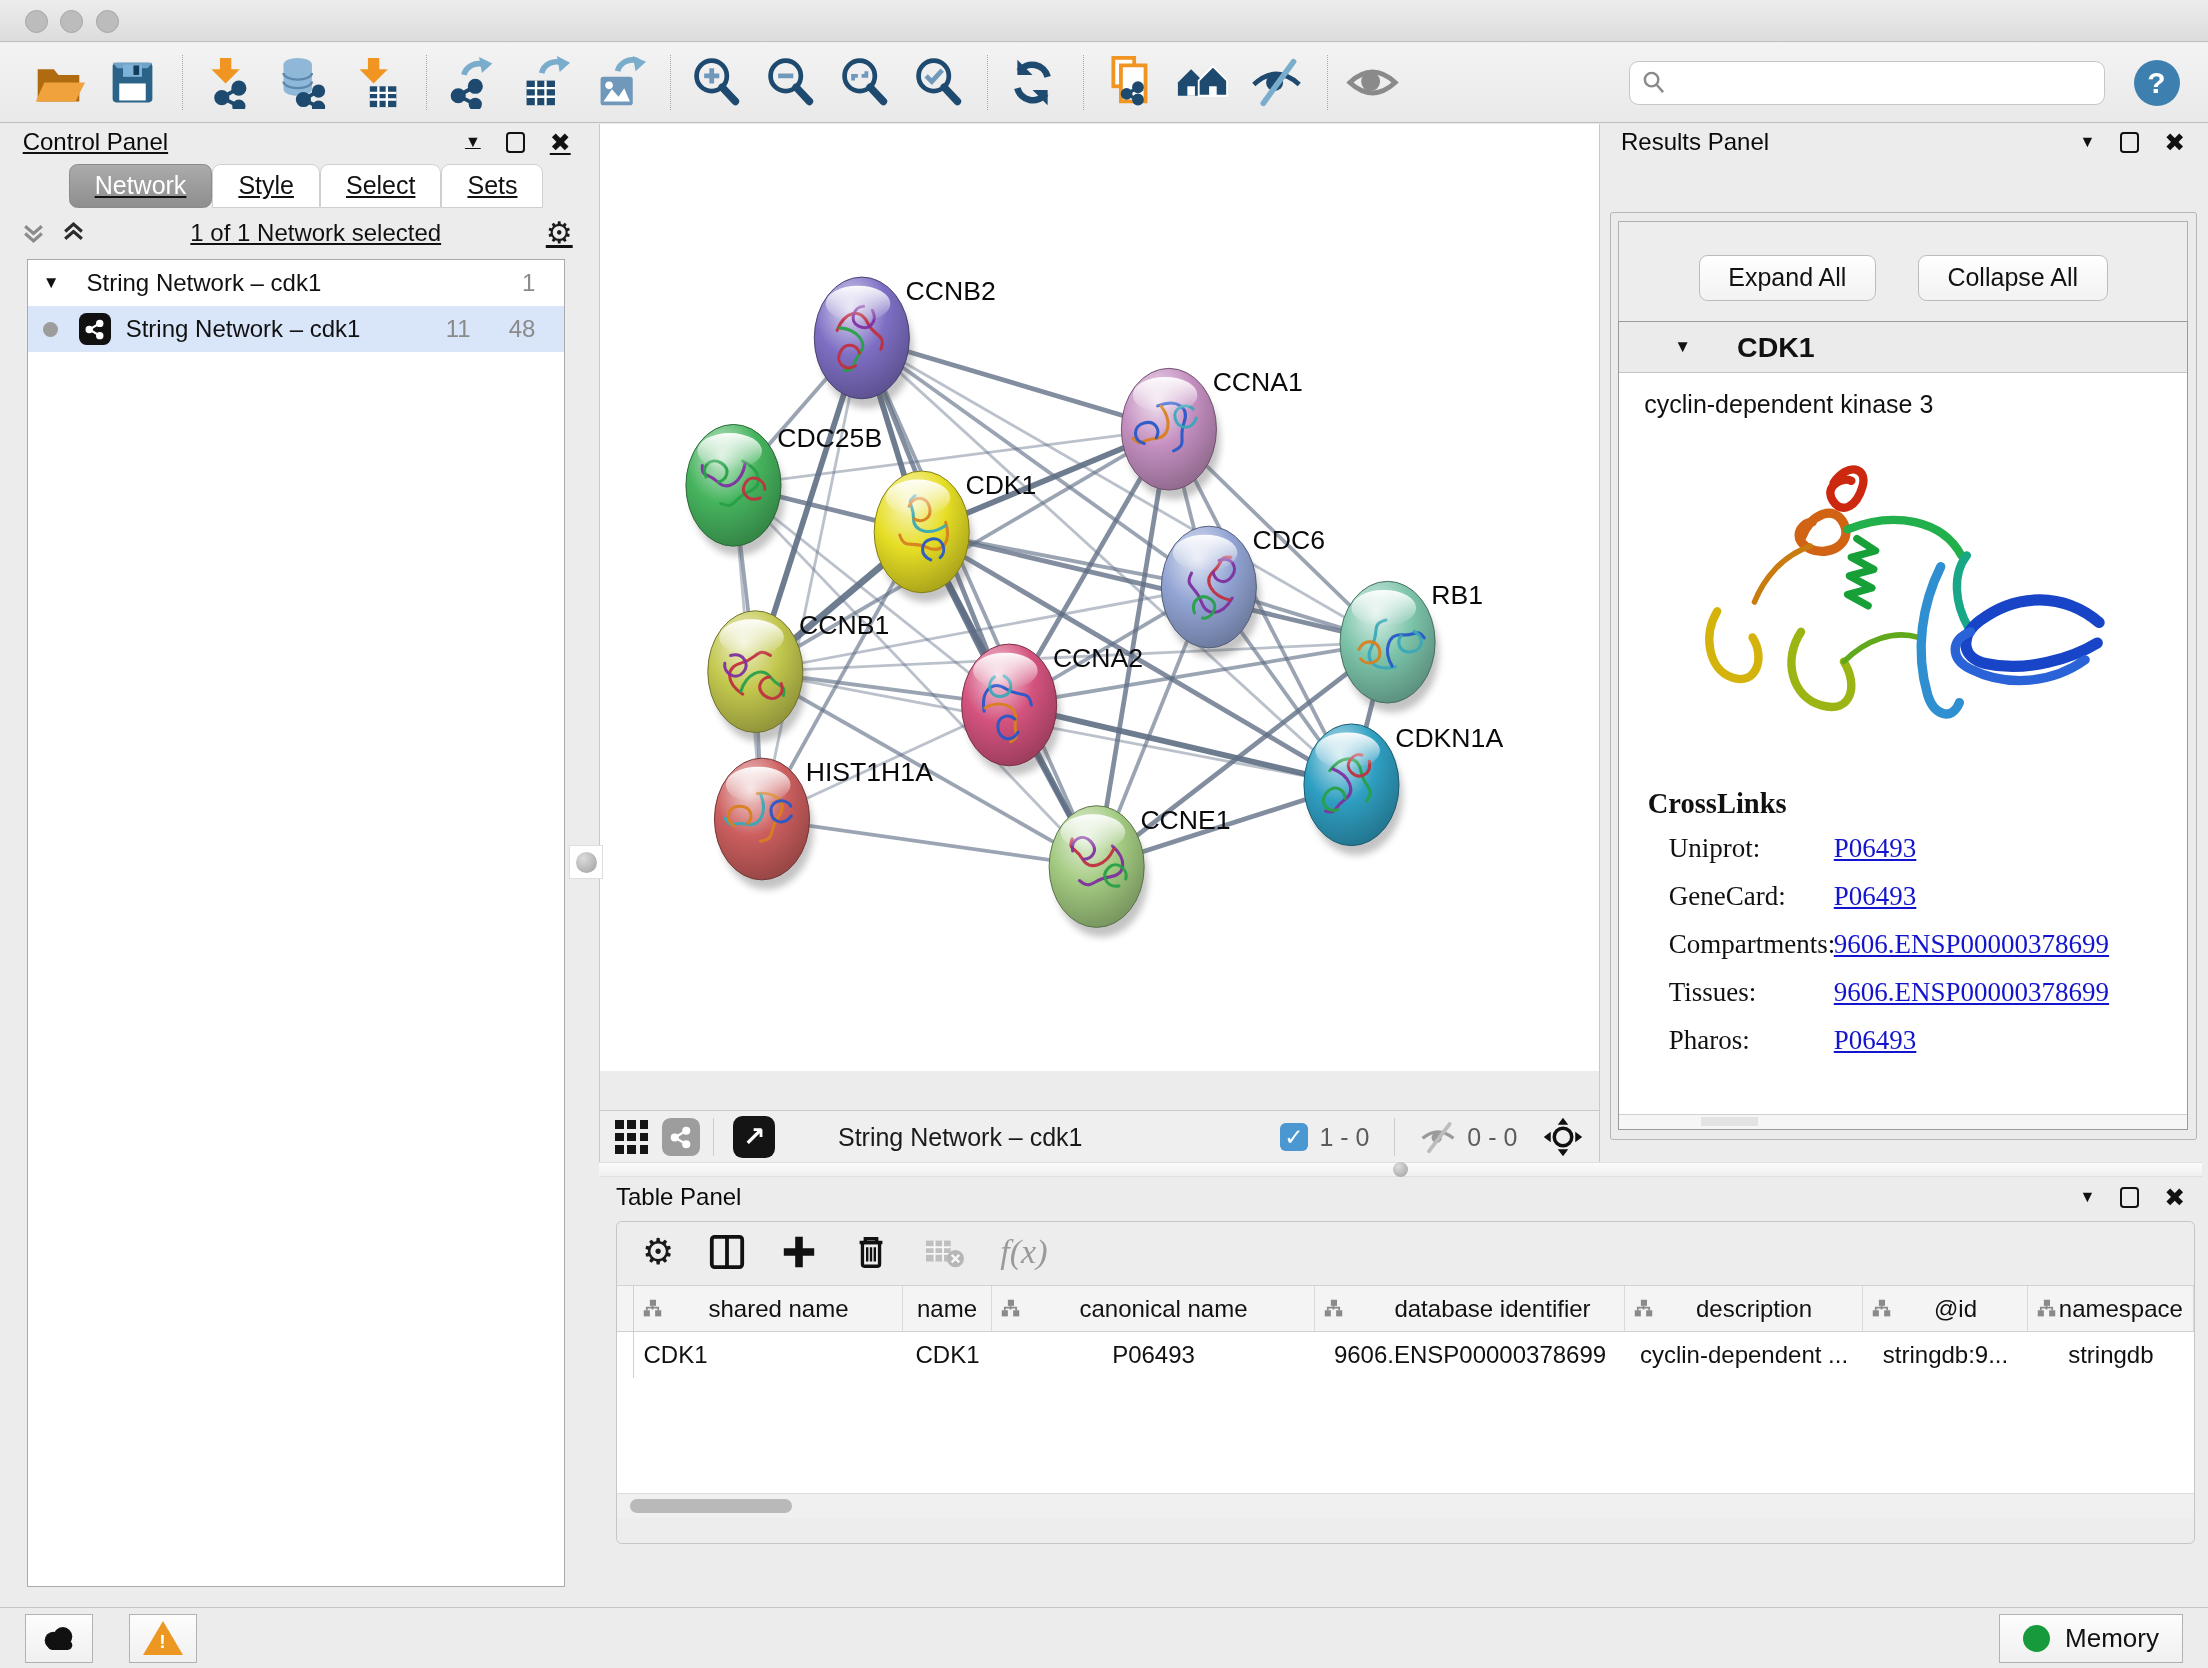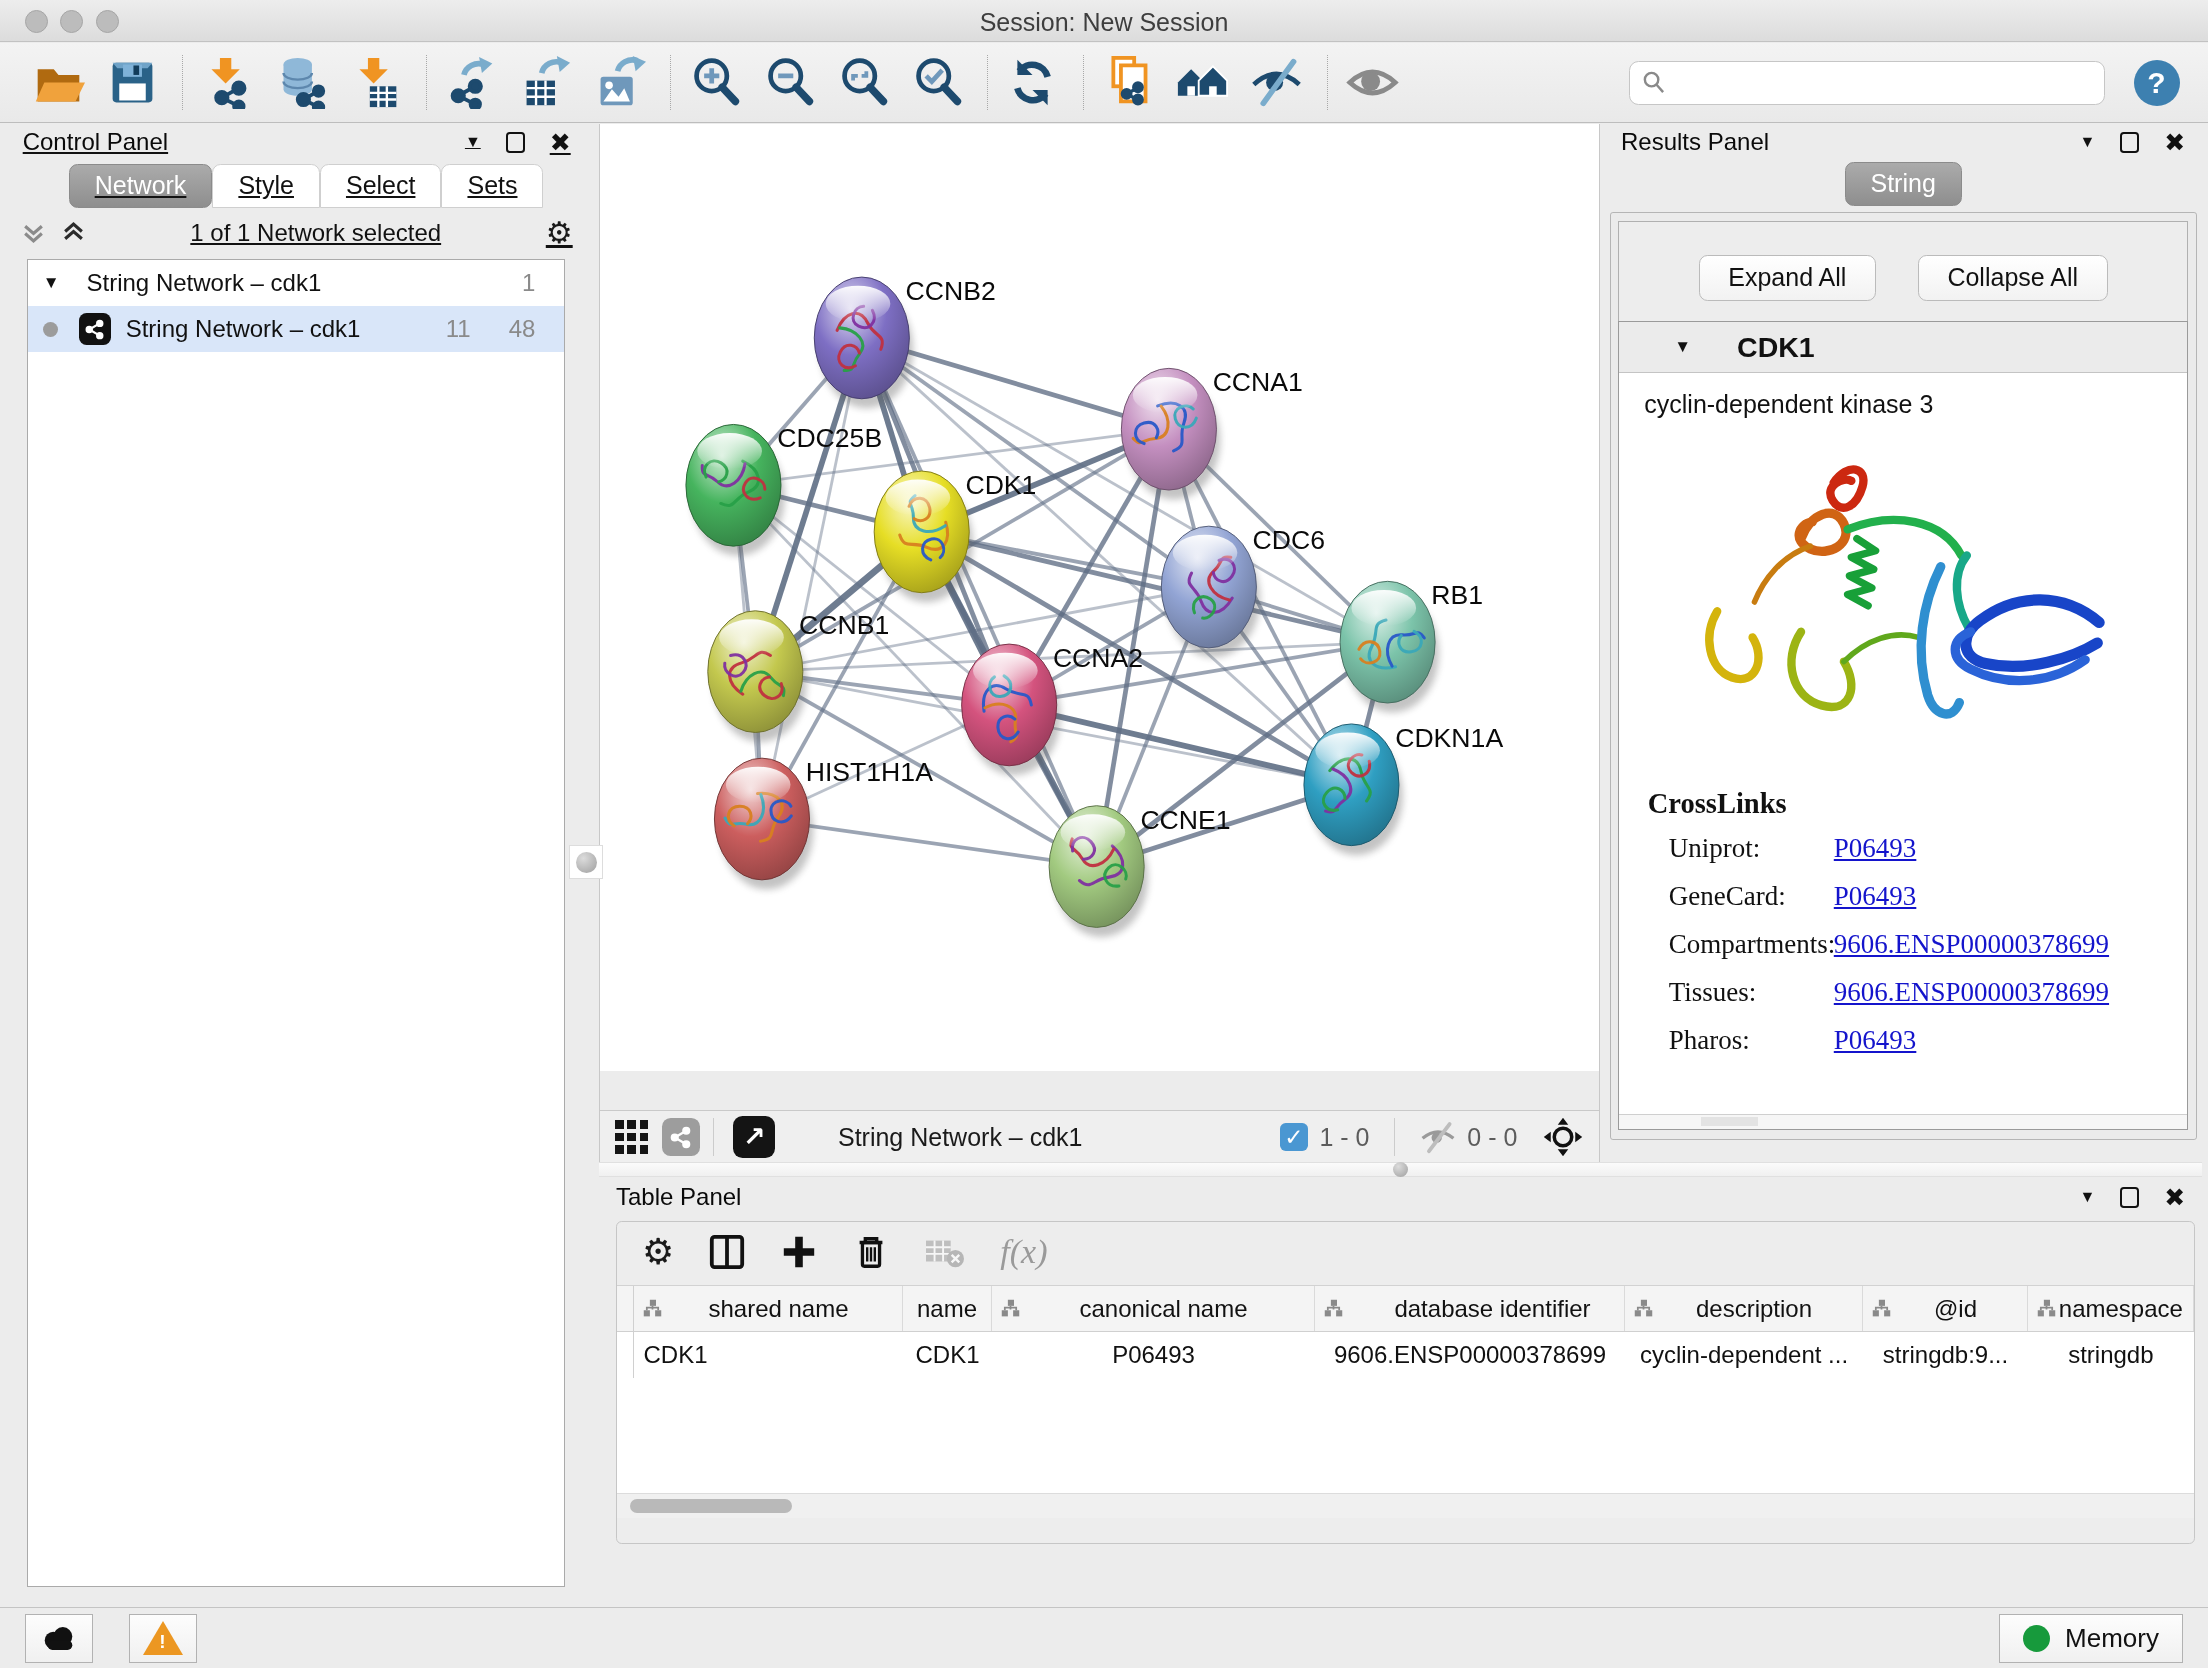--- a/index.html
+++ b/index.html
@@ -116,21 +116,20 @@
 <body>
 
 <div class="win">
 
   <div class="titlebar">
     <div class="tl-dots">
       <div class="tl-dot"></div>
       <div class="tl-dot"></div>
       <div class="tl-dot"></div>
     </div>
-    <div class="win-title">Session: New Session</div>
   </div>
 
   <div class="toolbar">
     <div class="tb-btn">
       <svg width="53" height="53" viewBox="0 0 56 56">
         <path d="M6 14h17l5 6h22v28H6z" fill="#b06a10"></path>
           <path d="M4 48l9-20h43l-10 20z" fill="#f0a23c"></path>
       </svg>
     </div>
     <div class="tb-btn">
@@ -671,23 +670,20 @@
     </div>
 
   <div class="results">
     <div class="panel-head">
       <span>Results Panel</span>
       <span class="ph-controls">
         <span class="ph-tri">▼</span>
         <span class="ph-float"></span>
         <span class="ph-x">✖</span>
       </span>
-    </div>
-    <div class="rp-tabwrap">
-      <span class="tab sel">String</span>
     </div>
     <div class="rp-outer">
       <div class="rp-btnbox">
         <span class="rp-btn">Expand All</span>
         <span class="rp-btn">Collapse All</span>
       </div>
       <div class="rp-acc">
         <div class="acc-head">
           <span style="margin-left:55px;font-size:17px;">▼</span>
           <span style="margin-left:46px;">CDK1</span>

